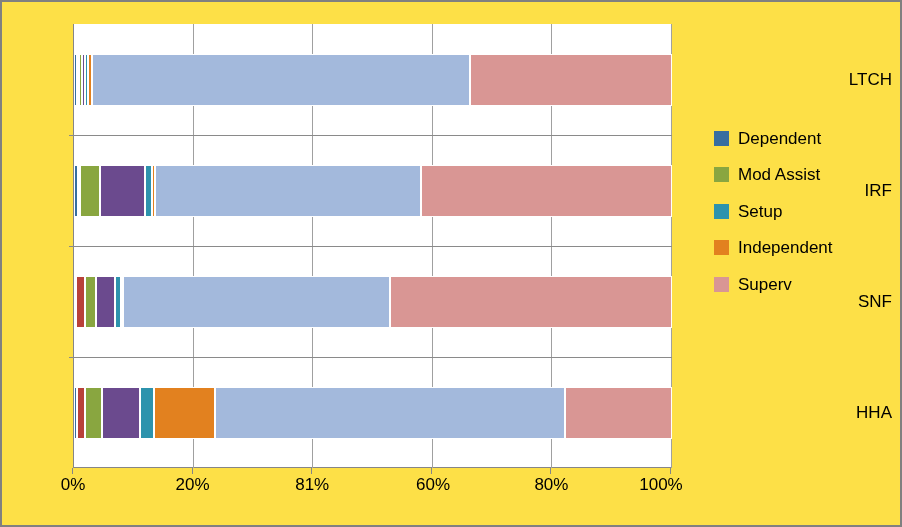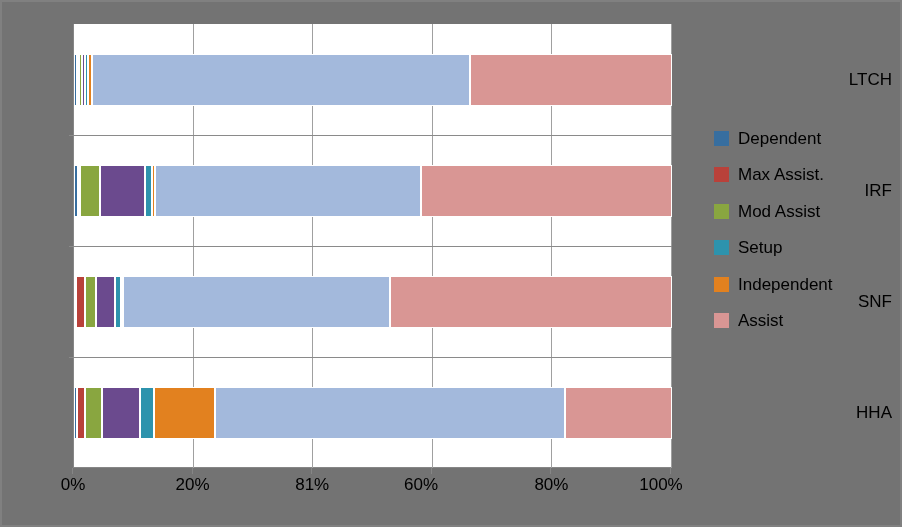--- a/index.html
+++ b/index.html
@@ -14,21 +14,21 @@
     overflow: hidden;
   }
 
   #chart-frame {
     position: absolute;
     left: 0; top: 0;
     width: 902px;
     height: 527px;
     box-sizing: border-box;
     border: 2px solid #808080;
-    background: #737373;
+    background: #fde047;
   }
 
   
   #plot-area {
     position: absolute;
     left: 71px;
     top: 22px;
     width: 598px;
     height: 444px;
     box-sizing: border-box;
@@ -210,47 +210,43 @@
     </div>
 
   <div id="x-axis">
       <div class="x-tick-mark" style="left: 70px;"></div>
       <div class="x-tick-label" style="left: 36px;">0%</div>
       <div class="x-tick-mark" style="left: 189.6px;"></div>
       <div class="x-tick-label" style="left: 155.6px;">20%</div>
       <div class="x-tick-mark" style="left: 309.2px;"></div>
       <div class="x-tick-label" style="left: 275.2px;">81%</div>
       <div class="x-tick-mark" style="left: 428.8px;"></div>
-      <div class="x-tick-label" style="left: 384px;">60%</div>
+      <div class="x-tick-label" style="left: 396px;">60%</div>
       <div class="x-tick-mark" style="left: 548.4px;"></div>
       <div class="x-tick-label" style="left: 514.4px;">80%</div>
       <div class="x-tick-mark" style="left: 668px;"></div>
       <div class="x-tick-label" style="left: 624px;">100%</div>
     </div>
 
   <div id="legend">
       <div class="legend-item">
         <span class="legend-swatch" style="background: rgb(55, 110, 159);"></span>
         <span class="legend-label">Dependent</span>
       </div>
       <div class="legend-item">
-        <span class="legend-swatch" style="background: rgb(185, 65, 58);"></span>
-        <span class="legend-label">Max Assist.</span>
-      </div>
-      <div class="legend-item">
         <span class="legend-swatch" style="background: rgb(137, 166, 64);"></span>
         <span class="legend-label">Mod Assist</span>
       </div>
       <div class="legend-item">
         <span class="legend-swatch" style="background: rgb(45, 147, 173);"></span>
         <span class="legend-label">Setup</span>
       </div>
       <div class="legend-item">
         <span class="legend-swatch" style="background: rgb(226, 129, 31);"></span>
         <span class="legend-label">Independent</span>
       </div>
       <div class="legend-item">
         <span class="legend-swatch" style="background: rgb(217, 150, 148);"></span>
-        <span class="legend-label">Assist</span>
+        <span class="legend-label">Superv</span>
       </div>
     </div>
 
 </div>
 
 </body></html>

